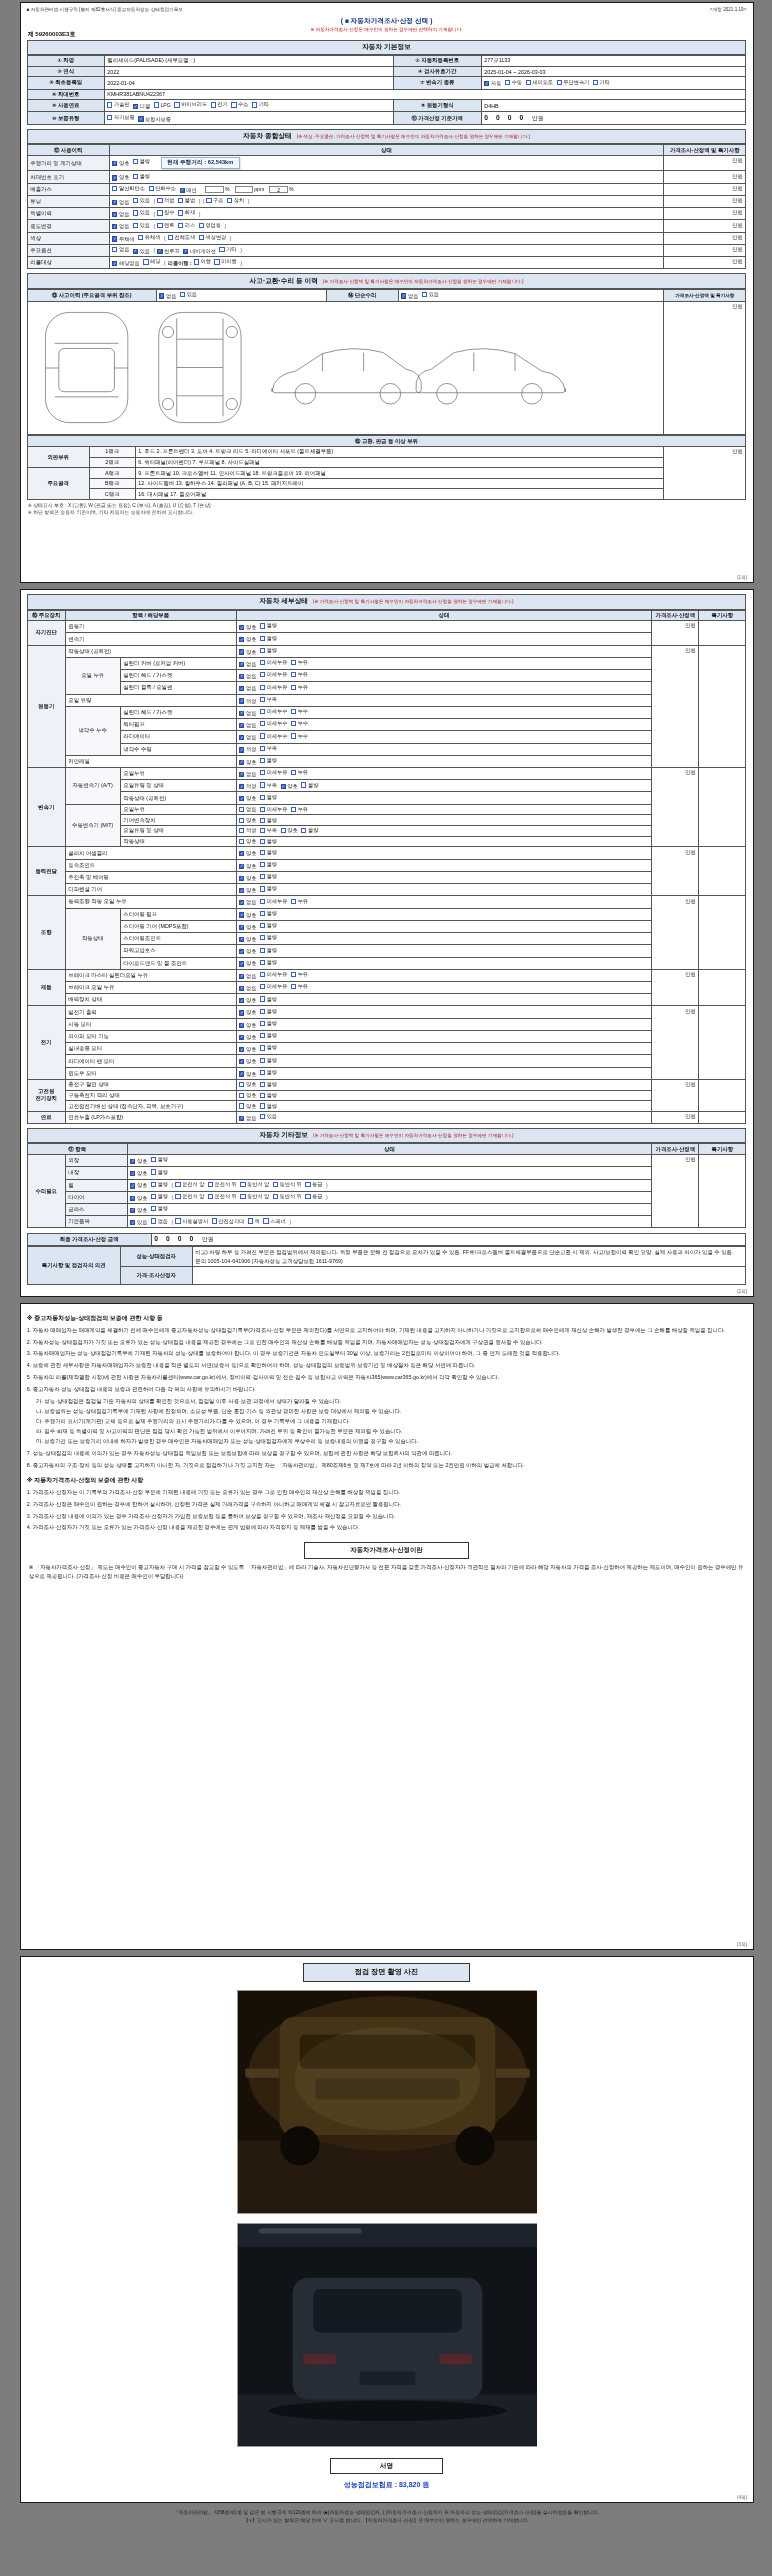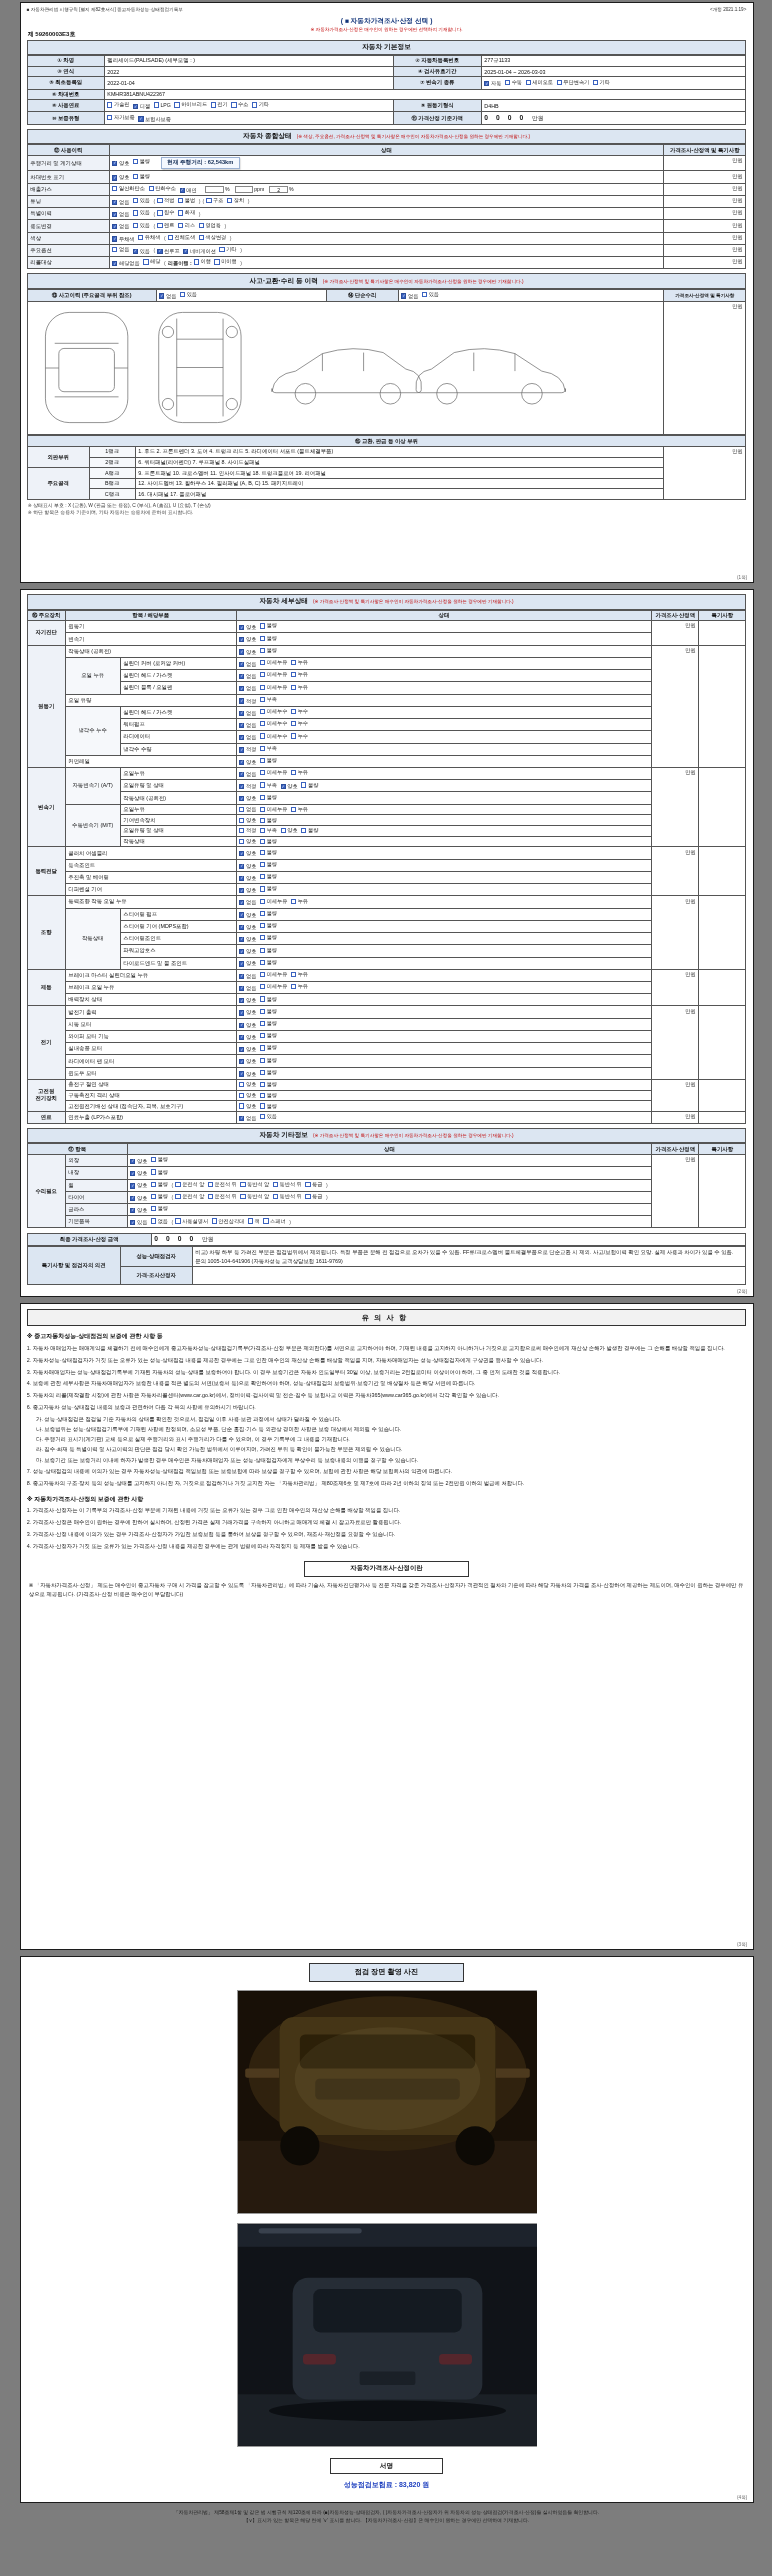--- a/index.html
+++ b/index.html
@@ -45,21 +45,21 @@
   .amount-val{font-weight:bold;letter-spacing:3.1px;font-size:6.7px;}
   .amount-unit{font-size:5.7px;margin-left:4.1px;letter-spacing:0;}
   .opinion-text{font-size:5.2px;line-height:1.5;color:#222;}
   .blank-cell{height:18.5px;}
   .notice-box-title{border:0.8px solid #333;text-align:center;font-weight:bold;font-size:7.2px;letter-spacing:5.2px;padding:2.6px;margin:1px 0 6.2px;background:#f2f2f2;}
   .nsec{font-weight:bold;font-size:6px;margin:6.2px 0 2.6px;}
   .nitem{font-size:5.4px;line-height:1.8;margin:2.1px 0;color:#1a1a1a;}
   .nsub{font-size:5.4px;line-height:1.7;margin:1px 0 1px 9.3px;color:#1a1a1a;}
   .kbox-title{width:165px;margin:9.3px auto 4.1px;border:0.8px solid #333;text-align:center;font-weight:bold;font-size:6.4px;padding:2.6px;background:#fff;}
   .kbox-text{font-size:5.4px;line-height:1.7;margin:0 2.1px;color:#1a1a1a;}
-  .photo-title{width:155px;margin:2.1px auto 8.2px;border:0.5px solid #333;background:#dce6f2;text-align:center;font-weight:bold;font-size:7.2px;padding:3.1px;}
+  .photo-title{width:167px;margin:2.1px auto 8.2px;border:0.5px solid #333;background:#dce6f2;text-align:center;font-weight:bold;font-size:7.2px;padding:3.1px;}
   .photo{width:300px;margin:0 auto 9.3px;border:0.5px solid #999;background:#000;}
   .photo svg{display:block;}
   .sign-title{width:113px;margin:11.3px auto 5.2px;border:0.5px solid #333;text-align:center;font-weight:bold;font-size:6.7px;padding:2.6px;background:#fff;}
   .fee{text-align:center;font-size:7px;color:#1d3fbf;font-weight:bold;margin-top:5.2px;}
   .pgmark{position:absolute;right:5.2px;bottom:2.1px;font-size:4.6px;color:#666;}
   .pagefoot{width:734px;margin:0 auto;font-size:4.9px;color:#1c1c1c;text-align:center;line-height:1.6;padding-bottom:4.1px;}
 </style>
 </head>
 <body>
 
@@ -1139,21 +1139,20 @@
           <td class="hd">가격·조사산정자</td>
           <td class="val opinion-text blank-cell"></td>
         </tr>
       </tbody>
     </table>
 
     <div class="pgmark">(2쪽)</div>
   </section>
 
   <section class="sheet" id="sheet3">
-    <div class="notice-box-title">유의사항</div>
     <div class="nsec">※ 중고자동차성능·상태점검의 보증에 관한 사항 등</div>
     <div id="notice-a">
         <div class="nitem">1. 자동차 매매업자는 매매계약을 체결하기 전에 매수인에게 중고자동차성능·상태점검기록부(가격조사·산정 부분은 제외한다)를 서면으로 고지하여야 하며, 기재된 내용을 고지하지 아니하거나 거짓으로 고지함으로써 매수인에게 재산상 손해가 발생한 경우에는 그 손해를 배상할 책임을 집니다.</div>
         <div class="nitem">2. 자동차성능·상태점검자가 거짓 또는 오류가 있는 성능·상태점검 내용을 제공한 경우에는 그로 인한 매수인의 재산상 손해를 배상할 책임을 지며, 자동차매매업자는 성능·상태점검자에게 구상권을 행사할 수 있습니다.</div>
         <div class="nitem">3. 자동차매매업자는 성능·상태점검기록부에 기재된 자동차의 성능·상태를 보증하여야 합니다. 이 경우 보증기간은 자동차 인도일부터 30일 이상, 보증거리는 2천킬로미터 이상이어야 하며, 그 중 먼저 도래한 것을 적용합니다.</div>
         <div class="nitem">4. 보증에 관한 세부사항은 자동차매매업자가 보증한 내용을 적은 별도의 서면(보증서 등)으로 확인하여야 하며, 성능·상태점검의 보증범위·보증기간 및 배상절차 등은 해당 서면에 따릅니다.</div>
         <div class="nitem">5. 자동차의 리콜(제작결함 시정)에 관한 사항은 자동차리콜센터(www.car.go.kr)에서, 정비이력·검사이력 및 전손·침수 등 보험사고 이력은 자동차365(www.car365.go.kr)에서 각각 확인할 수 있습니다.</div>
         <div class="nitem">6. 중고자동차 성능·상태점검 내용의 보증과 관련하여 다음 각 목의 사항에 유의하시기 바랍니다.</div>
         <div class="nsub">가. 성능·상태점검은 점검일 기준 자동차의 상태를 확인한 것으로서, 점검일 이후 사용·보관 과정에서 상태가 달라질 수 있습니다.</div>
         <div class="nsub">나. 보증범위는 성능·상태점검기록부에 기재된 사항에 한정되며, 소모성 부품, 단순 흠집·기스 등 외관상 경미한 사항은 보증 대상에서 제외될 수 있습니다.</div>

